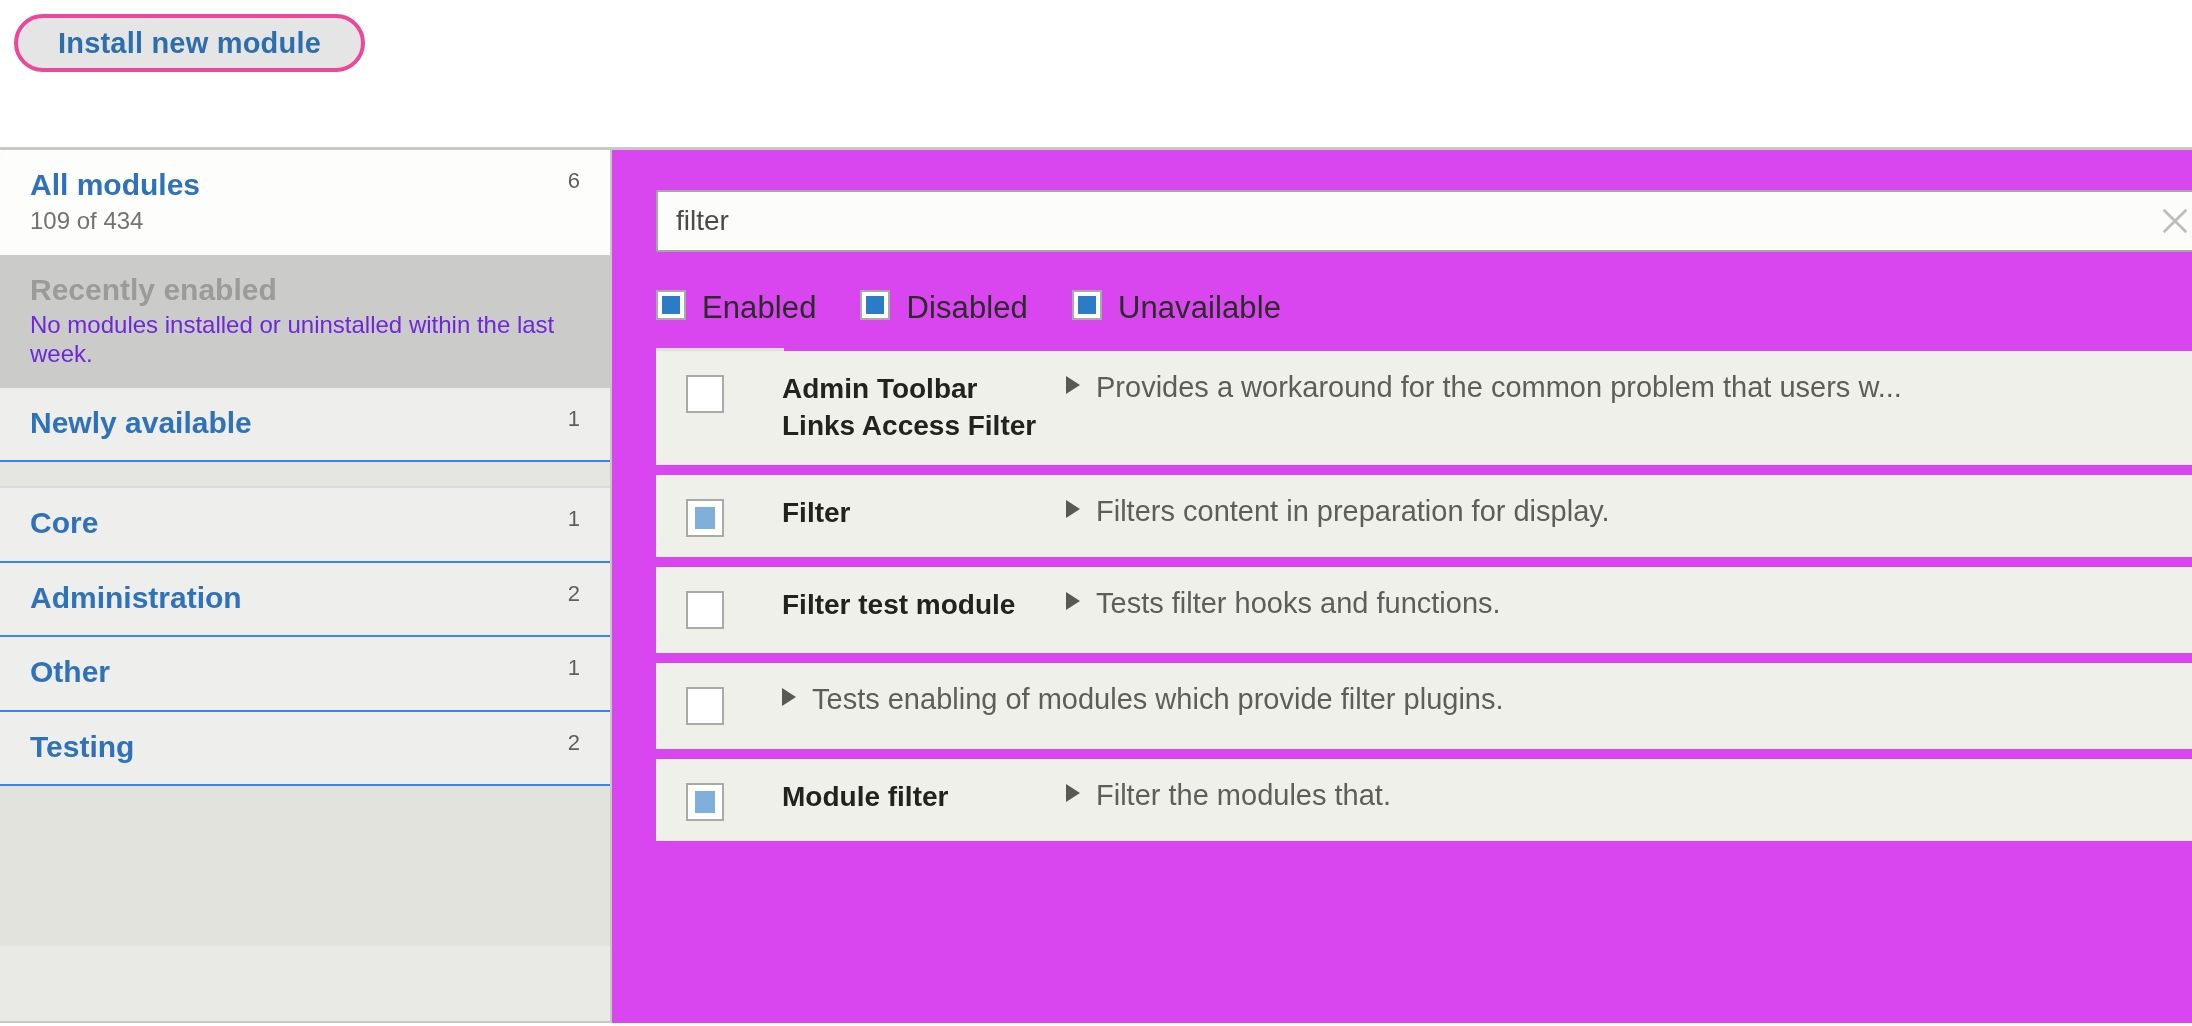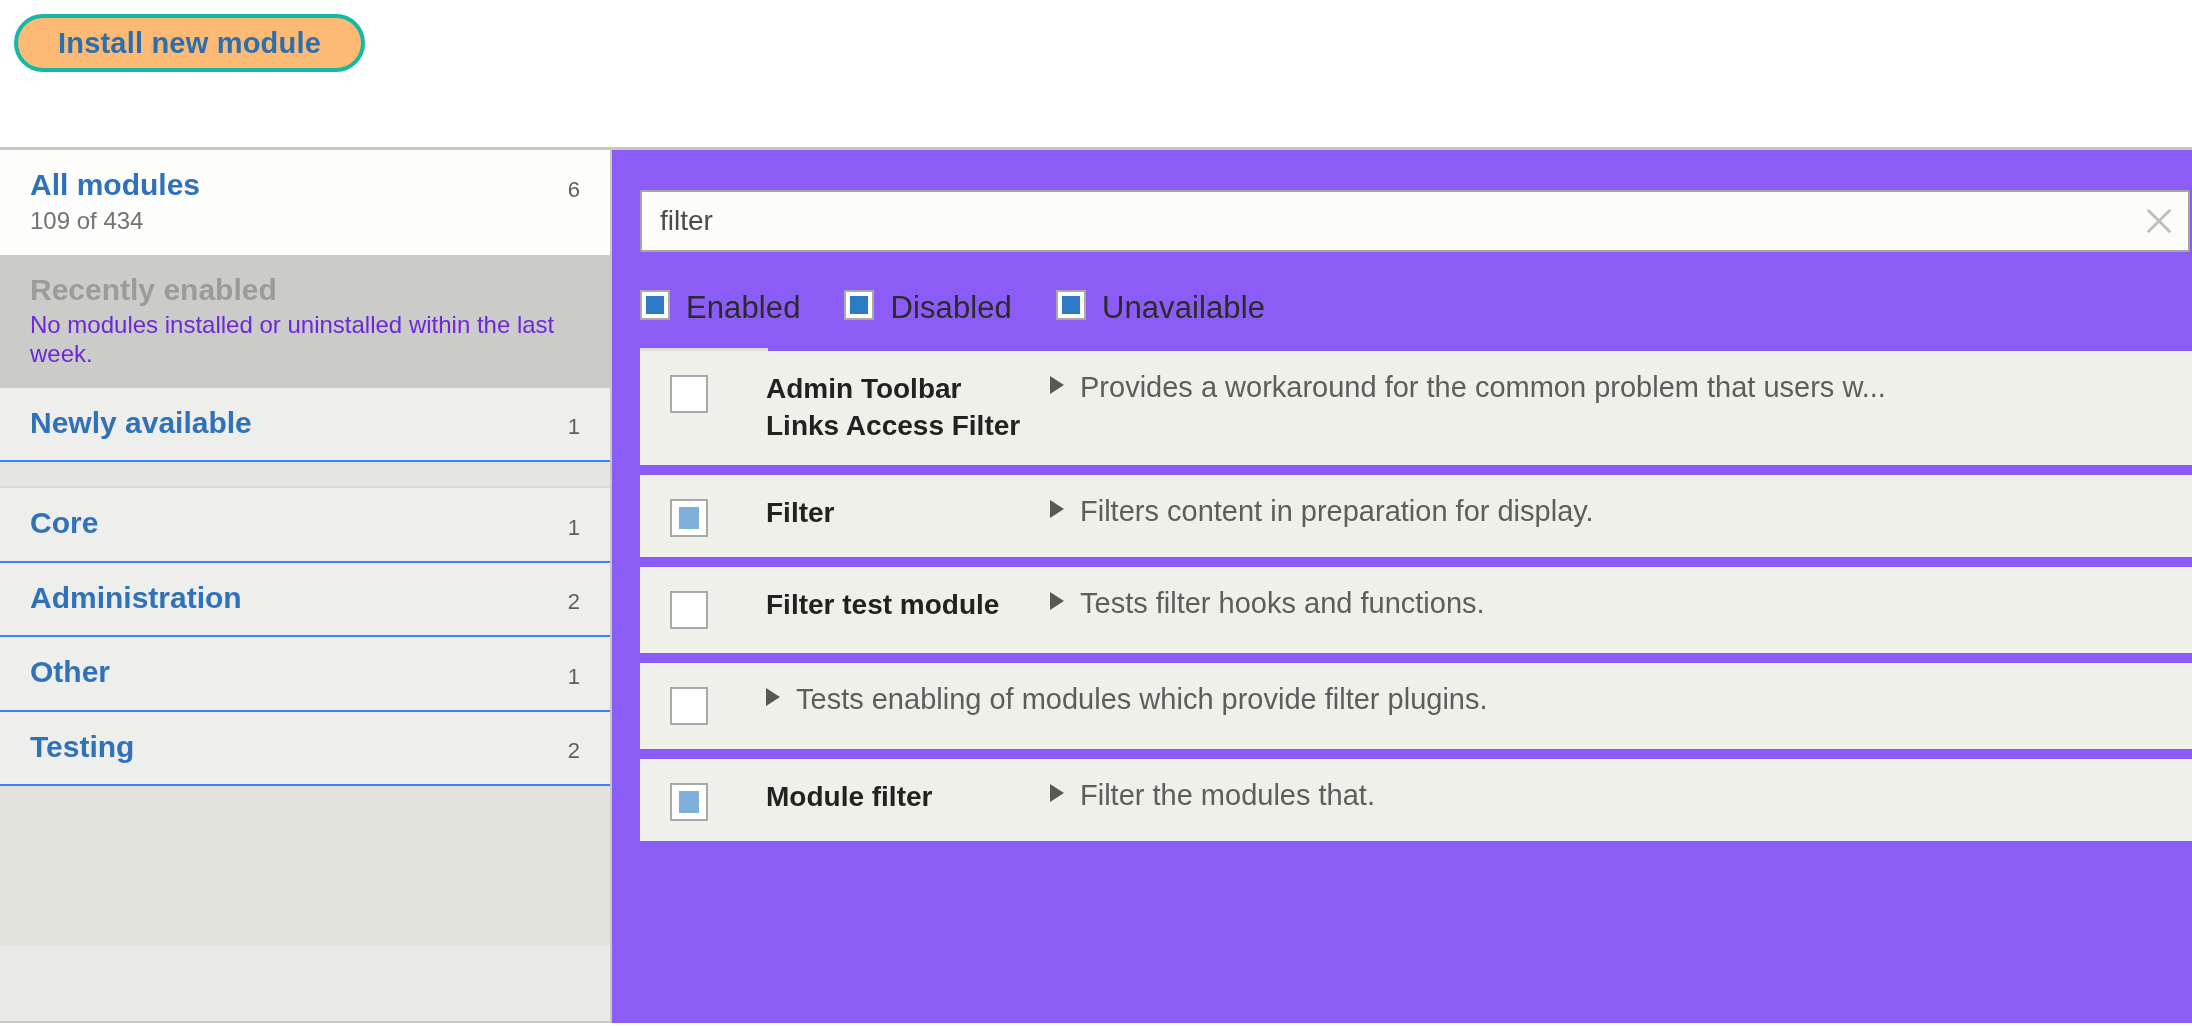--- a/index.html
+++ b/index.html
@@ -24,23 +24,23 @@
     background: #ffffff;
     border-bottom: 3px solid #c7c7c4;
     position: relative;
   }
   .install-button {
     display: inline-flex;
     align-items: center;
     justify-content: center;
     height: 58px;
     padding: 0 40px;
-    border: 4px solid #14b8a6;
+    border: 4px solid #ec4899;
     border-radius: 999px;
-    background: #fdba74;
+    background: #e5e5e5;
     color: #2d6fad;
     font-size: 29px;
     font-weight: bold;
     letter-spacing: .2px;
     cursor: pointer;
     font-family: "Liberation Sans", sans-serif;
   }
 
   
   .main {
@@ -81,21 +81,21 @@
   }
   .side-item.spacer {
     padding: 0;
     height: 26px;
     background: #e5e5e1;
     border-bottom: 2px solid #dcdcd7;
     cursor: default;
   }
   .side-row {
     display: flex;
-    align-items: flex-end;
+    align-items: flex-start;
     justify-content: space-between;
   }
   .side-title {
     font-size: 30px;
     font-weight: bold;
     color: #2f72ba;
     line-height: 1.15;
   }
   .side-item.disabled .side-title { color: #9b9b99; }
   .side-count {
@@ -113,23 +113,23 @@
   .side-item.disabled .side-sub { color: #6d28d9; }
   .side-filler {
     background: #e3e3de;
     height: 160px;
   }
 
   
   .content {
     flex: 1 1 auto;
     box-sizing: border-box;
-    padding: 40px 0 0 28px;
+    padding: 40px 0 0 44px;
     height: 873px;
-    background: #8b5cf6;
+    background: #d946ef;
     overflow: hidden;
   }
 
   .search-wrap {
     position: relative;
     width: 1550px;
   }
   .search-input {
     box-sizing: border-box;
     width: 1550px;

